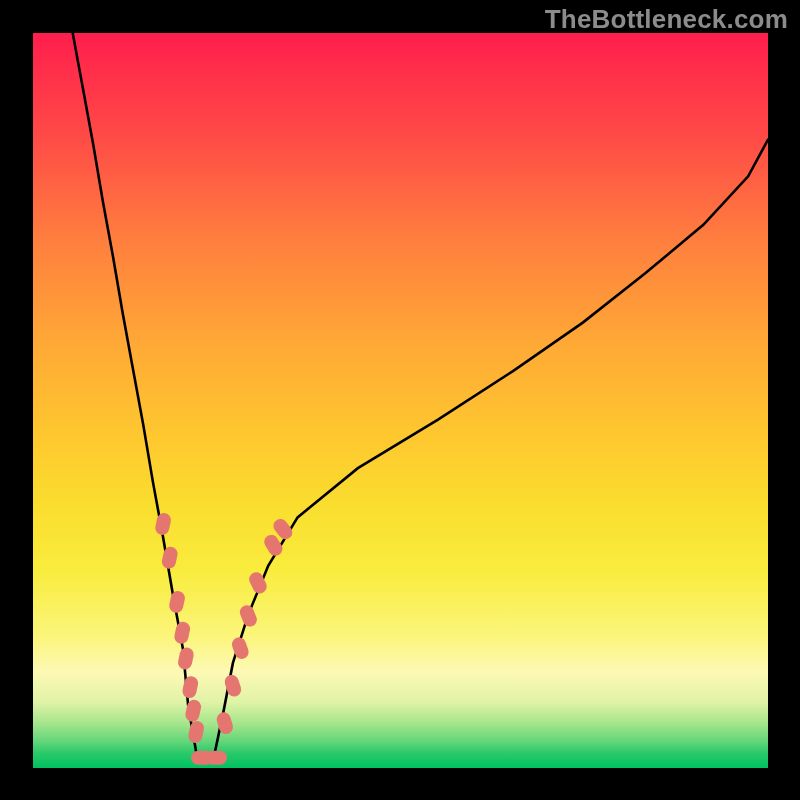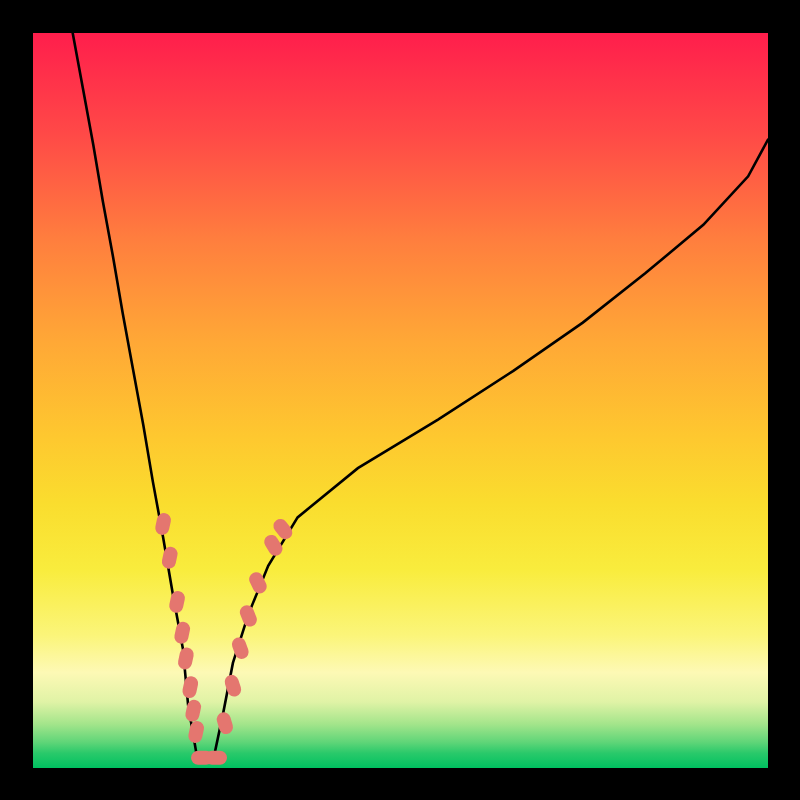--- a/index.html
+++ b/index.html
@@ -117,13 +117,14 @@
           </g>
           <g transform="translate(240.34 512.30) rotate(58)">
             <rect x="-11" y="-7" width="22" height="14" rx="7" ry="7" fill="#e4766f"></rect>
           </g>
           <g transform="translate(249.90 496.13) rotate(52)">
             <rect x="-11" y="-7" width="22" height="14" rx="7" ry="7" fill="#e4766f"></rect>
           </g>
         </g>
     </svg>
   </div>
+  <div class="watermark">TheBottleneck.com</div>
 </div>
 
 </body></html>

